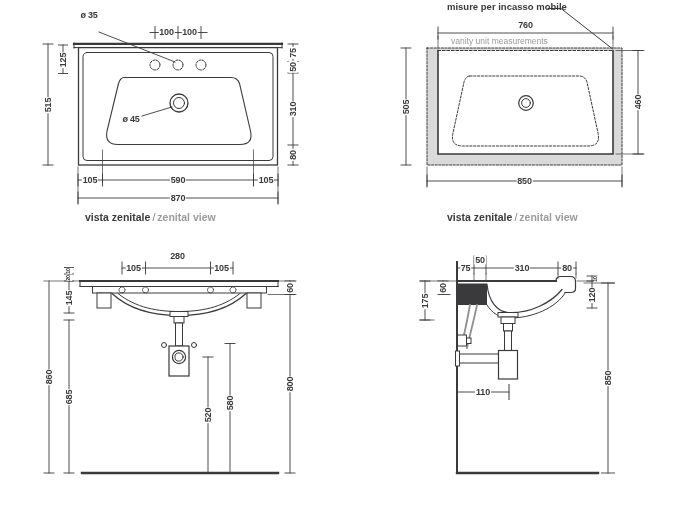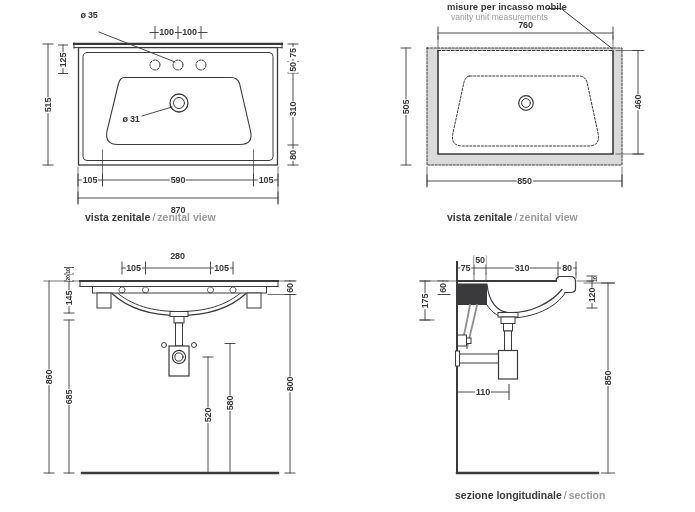--- a/index.html
+++ b/index.html
@@ -8,21 +8,21 @@
   svg{position:absolute;left:0;top:0;}
   .dim{position:absolute;font:700 9px/1 "Liberation Sans",sans-serif;color:#3a3a3c;
        background:#fff;padding:0 1px;white-space:nowrap;letter-spacing:-0.2px;
        transform:translate(-50%,-50%);}
   .dim.v{transform:translate(-50%,-50%) rotate(-90deg);}
   .dim.tiny{font-size:5.5px;padding:0;}
   .cap{position:absolute;font:700 10.5px/1.2 "Liberation Sans",sans-serif;color:#3a3a3c;white-space:nowrap;}
   .cap .sep{font-weight:400;color:#7f7f7f;margin:0 2px;}
   .cap .en{font-weight:700;color:#9b9b9b;}
   .note-it{position:absolute;font:700 9.5px/1 "Liberation Sans",sans-serif;color:#3a3a3c;white-space:nowrap;}
-  .note-en{position:absolute;font:400 8.5px/1 "Liberation Sans",sans-serif;color:#9b9b9b;white-space:nowrap;}
+  .note-en{position:absolute;font:400 8.5px/1 "Liberation Sans",sans-serif;color:#9b9b9b;white-space:nowrap;margin-top:24px;}
 </style>
 </head>
 <body>
 
 <div id="canvas">
 
 <svg width="695" height="512" viewBox="0 0 695 512" stroke="#3a3a3c" fill="none" stroke-linecap="square">
 
   <g>
 
@@ -232,25 +232,25 @@
 
 <span class="dim" style="left:89px;top:15px">ø 35</span>
 <span class="dim" style="left:166.5px;top:32px">100</span>
 <span class="dim" style="left:189.5px;top:32px">100</span>
 <span class="dim v" style="left:48px;top:104.5px">515</span>
 <span class="dim v" style="left:63px;top:59.5px">125</span>
 <span class="dim v" style="left:293px;top:52.5px">75</span>
 <span class="dim v" style="left:293px;top:67px">50</span>
 <span class="dim v" style="left:293px;top:109px">310</span>
 <span class="dim v" style="left:293px;top:155px">80</span>
-<span class="dim" style="left:131px;top:119px">ø 31</span>
+<span class="dim" style="left:131px;top:119px">ø 45</span>
 <span class="dim" style="left:90px;top:180px">105</span>
 <span class="dim" style="left:178px;top:180px">590</span>
 <span class="dim" style="left:266px;top:180px">105</span>
-<span class="dim" style="left:178px;top:210px">870</span>
+<span class="dim" style="left:178px;top:198px">870</span>
 <div class="cap" style="left:85px;top:211px">
   <span>vista zenitale</span><span class="sep">/</span><span class="en">zenital view</span>
 </div>
 
 <div class="note-it" style="left:447px;top:2px">misure per incasso mobile</div>
 <div class="note-en" style="left:451px;top:13px">vanity unit measurements</div>
 <span class="dim" style="left:525.5px;top:25px">760</span>
 <span class="dim v" style="left:406px;top:106.5px">505</span>
 <span class="dim v" style="left:638px;top:102px">460</span>
 <span class="dim" style="left:524.5px;top:181px">850</span>
@@ -274,17 +274,14 @@
 <span class="dim" style="left:465.5px;top:268px">75</span>
 <span class="dim" style="left:480px;top:260px">50</span>
 <span class="dim" style="left:522px;top:268px">310</span>
 <span class="dim" style="left:567px;top:268px">80</span>
 <span class="dim v" style="left:443px;top:287.5px">60</span>
 <span class="dim v" style="left:425px;top:300.5px">175</span>
 <span class="dim v tiny" style="left:595.5px;top:278.5px">10</span>
 <span class="dim v" style="left:592px;top:294.5px">120</span>
 <span class="dim v" style="left:608px;top:378px">850</span>
 <span class="dim" style="left:483px;top:392px">110</span>
-<div class="cap" style="left:455px;top:489px">
-  <span>sezione longitudinale</span><span class="sep">/</span><span class="en">section</span>
+
 </div>
 
-</div>
-
 </body></html>

